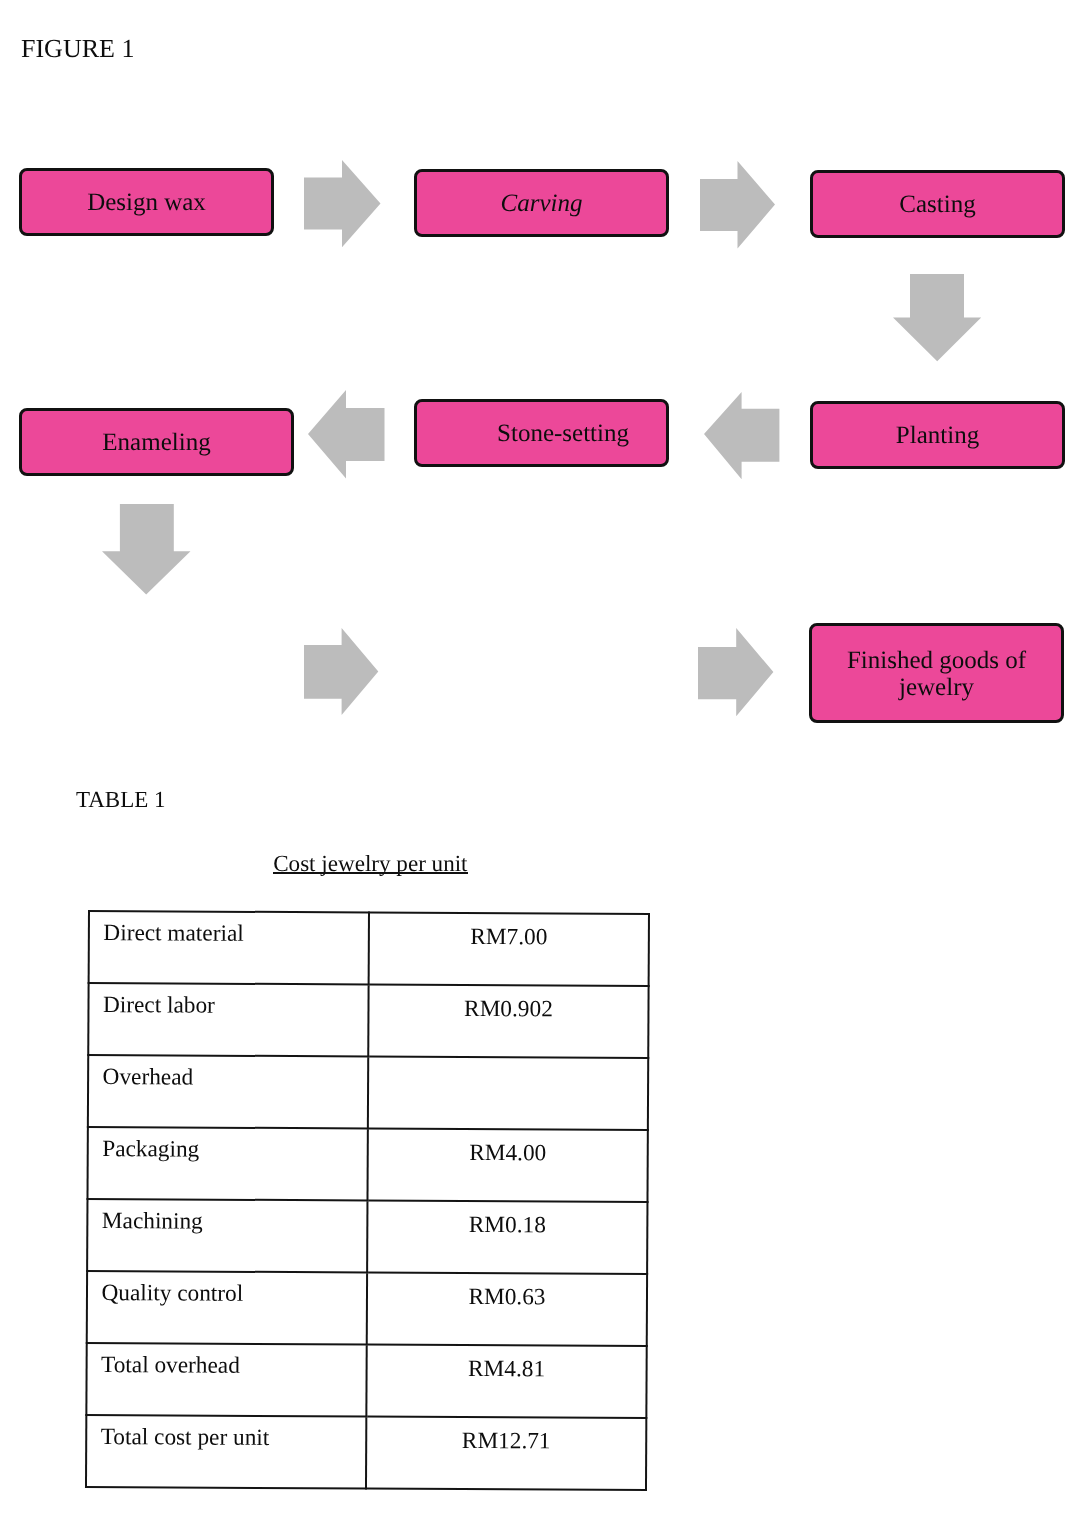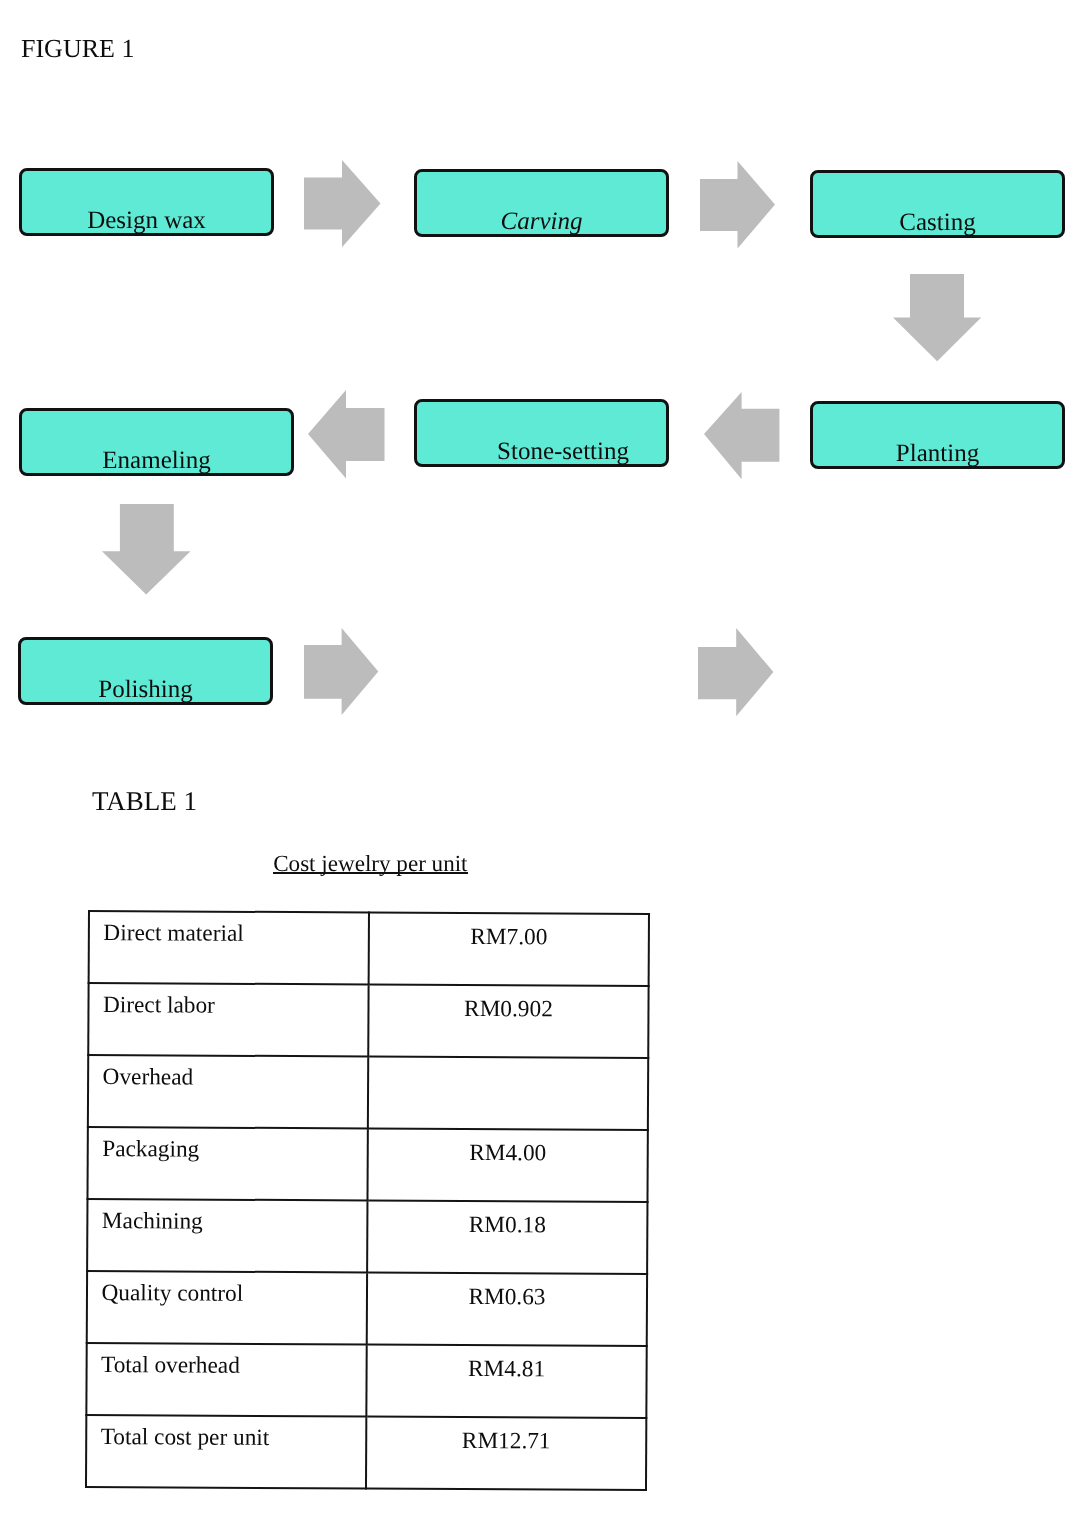--- a/index.html
+++ b/index.html
@@ -4,27 +4,27 @@
 <title>FIGURE 1 &amp; TABLE 1</title>
 <style>
   html,body{margin:0;padding:0;background:#ffffff;}
   body{width:1080px;height:1518px;position:relative;overflow:hidden;
        font-family:"Liberation Serif",serif;color:#0d0d0d;
        -webkit-font-smoothing:antialiased;
        text-rendering:geometricPrecision;}
   .page{position:absolute;left:0;top:0;width:1080px;height:1518px;background:#fff;}
   .fig-label{position:absolute;left:21px;top:36px;font-size:26px;line-height:1;white-space:nowrap;}
   .node{position:absolute;box-sizing:border-box;border:3px solid #111;border-radius:8px;
-        display:flex;align-items:flex-end;justify-content:center;
-        font-size:25px;line-height:26.3px;text-align:center;background:#5eead4;}
+        display:flex;align-items:center;justify-content:center;
+        font-size:25px;line-height:26.3px;text-align:center;background:#ec4899;}
   .node > span{display:block;position:relative;top:1.2px;}
   .node.two-line > span{top:1.6px;}
   .node > span > span{display:inline;}
   .arrow{position:absolute;display:block;}
-  .tbl-label{position:absolute;left:92px;top:787.6px;font-size:27px;line-height:1;white-space:nowrap;}
+  .tbl-label{position:absolute;left:76px;top:787.6px;font-size:23px;line-height:1;white-space:nowrap;}
   .tbl-title{position:absolute;left:273.2px;top:852.3px;font-size:23.1px;line-height:1;white-space:nowrap;}
   .tbl-title-rule{position:absolute;left:272.8px;top:871.8px;width:195.5px;height:2.2px;background:#111;}
   .cost-table{position:absolute;left:88.2px;top:910.0px;border-collapse:collapse;table-layout:fixed;
               transform:rotate(0.3deg);transform-origin:0 0;}
   .cost-table td{border:2px solid #141414;font-size:23.3px;line-height:1.1;vertical-align:top;
                  height:72.0px;box-sizing:border-box;padding:0;}
   .cost-table td.item{width:280px;padding:8.8px 0 0 13.5px;text-align:left;}
   .cost-table td.val{width:280px;padding:11px 0 0 0;text-align:center;}
 </style>
 </head>
@@ -75,33 +75,33 @@
   </svg>
 
   <div class="node" style="left:810px;top:401px;width:255px;height:68px;">
     <span>Planting</span>
   </div>
 
   <svg class="arrow" style="left:101.5px;top:503.9px;" width="89" height="91" viewBox="0 0 89 91">
     <polygon points="17.9,0 71.8,0 71.8,47.2 88.5,47.2 44.2,90.5 0,47.2 17.9,47.2" fill="#bcbcbc"></polygon>
   </svg>
 
-  <div class="node" style="left:18px;top:637px;width:255px;height:68px;">
-    <span>Polishing</span>
-  </div>
 
   <svg class="arrow" style="left:303.8px;top:628.1px;" width="75" height="88" viewBox="0 0 75 88">
     <polygon points="0,16.9 37.6,16.9 37.6,0 74.3,43.5 37.6,87.1 37.6,70.8 0,70.8" fill="#bcbcbc"></polygon>
   </svg>
 
 
   <svg class="arrow" style="left:698.3px;top:628.1px;" width="76" height="89" viewBox="0 0 76 89">
     <polygon points="0,18.9 38.2,18.9 38.2,0 75.4,44 38.2,88.2 38.2,71.3 0,71.3" fill="#bcbcbc"></polygon>
   </svg>
 
+  <div class="node two-line" style="left:809px;top:623px;width:255px;height:100px;">
+    <span><span>Finished goods of</span><br><span>jewelry</span></span>
+  </div>
 
   <div class="tbl-label">TABLE 1</div>
   <div class="tbl-title">Cost jewelry per unit</div>
   <div class="tbl-title-rule"></div>
 
   <table class="cost-table">
     <tbody>
       <tr>
         <td class="item">Direct material</td>
         <td class="val">RM7.00</td>

